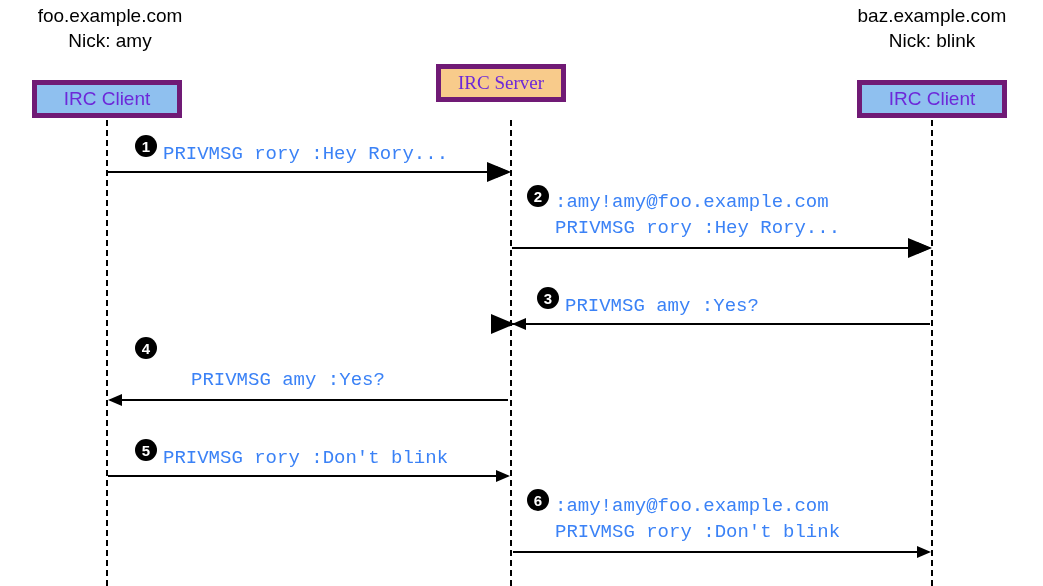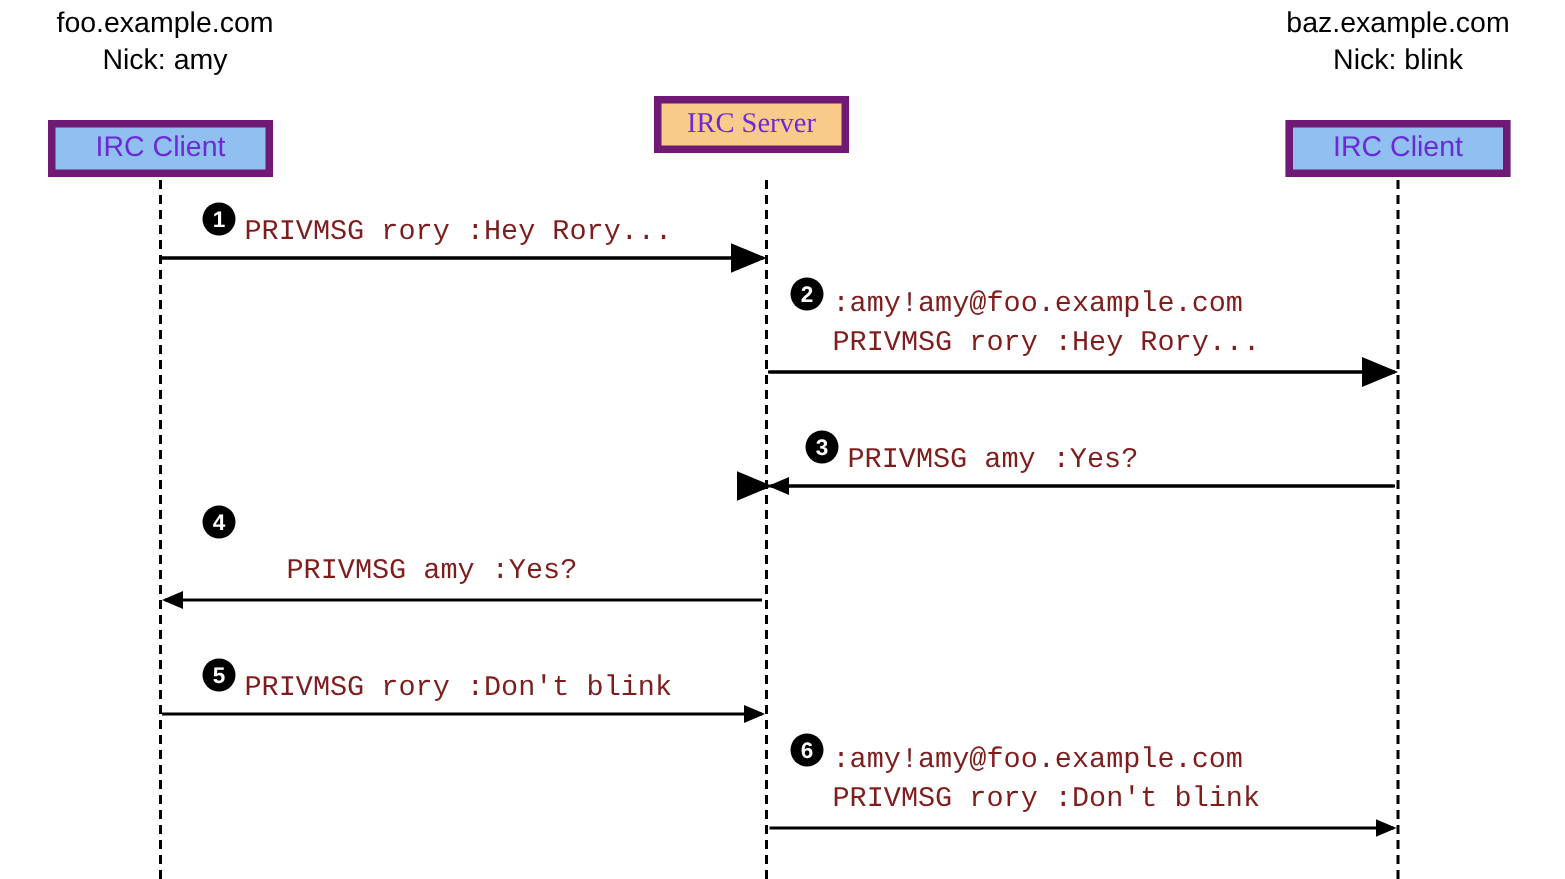--- a/index.html
+++ b/index.html
@@ -35,21 +35,21 @@
   .lifeline {
     position: absolute;
     border-left: 2px dashed #000;
     top: 120px;
     bottom: 0;
   }
   .msg-label {
     position: absolute;
     font-family: "Courier New", monospace;
     font-size: 19px;
-    color: #7f1d1d;
+    color: #3b82f6;
     line-height: 1.35;
     white-space: nowrap;
   }
   .step-circle {
     position: absolute;
     width: 22px;
     height: 22px;
     border-radius: 50%;
     background: #000;
     color: #fff;

